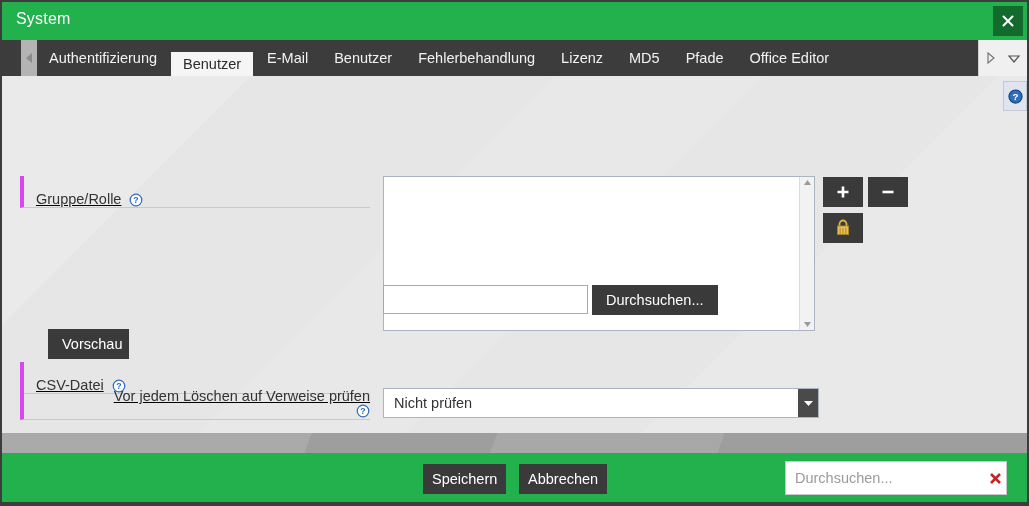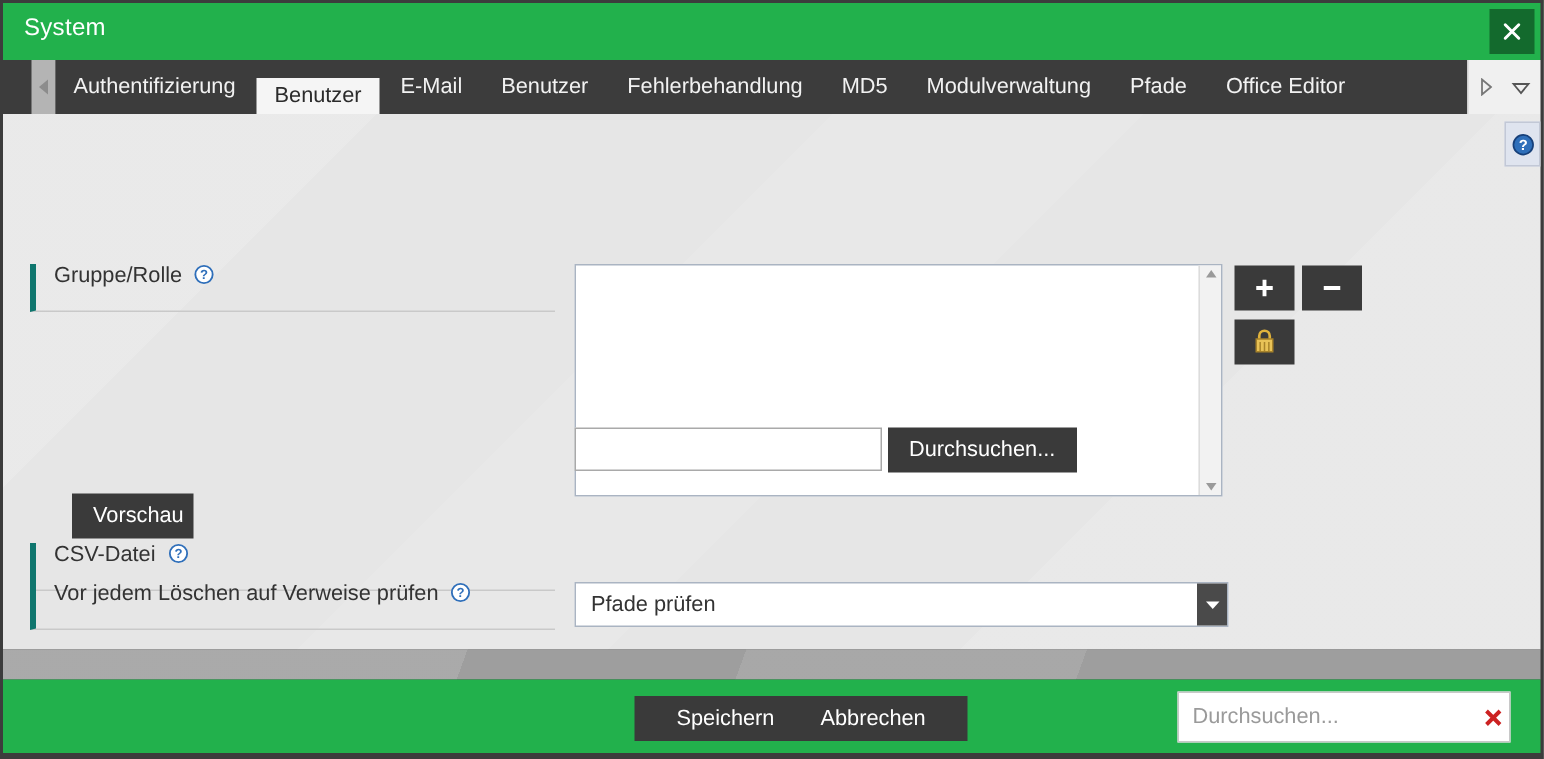--- a/index.html
+++ b/index.html
@@ -106,25 +106,26 @@
     background: #dfe4ef;
     border: 1px solid #c2c8d6;
     display: flex; align-items: center; justify-content: center;
     z-index: 5; cursor: pointer;
   }
 
   
   .field-label {
     position: absolute;
     height: 32px;
-    border-left: 4px solid #0f766e;
+    border-left: 4px solid #d946ef;
     border-bottom: 1px solid #c9c9c9;
-    display: flex; align-items: flex-start;
+    display: flex; align-items: flex-end;
     padding-left: 12px;
     z-index: 2;
+    text-decoration: underline;
   }
   .field-label .lbl {
     font-size: 14.5px; color: #333333; white-space: nowrap;
   }
   .qicon { margin-left: 8px; display: inline-flex; }
 
   
   .listbox {
     position: absolute; left: 381px; top: 100px;
     width: 432px; height: 155px;
@@ -220,21 +221,21 @@
     background: #22b14c;
   }
   .footer-btn {
     position: absolute; top: 11px;
     height: 30px;
     background: #3a3a3a;
     color: #fff;
     border: none;
     font-family: "Liberation Sans", sans-serif;
     font-size: 14.5px;
-    padding: 0 28px;
+    padding: 0 9px;
     cursor: pointer;
   }
   .searchbox {
     position: absolute; right: 20px; top: 8px;
     width: 222px; height: 34px;
     background: #ffffff;
     border: 1px solid #c8c8c8;
     display: flex; align-items: center;
   }
   .searchbox input {
@@ -286,24 +287,24 @@
       <div class="tab">
           <span>E-Mail</span>
         </div>
       <div class="tab">
           <span>Benutzer</span>
         </div>
       <div class="tab">
           <span>Fehlerbehandlung</span>
         </div>
       <div class="tab">
+          <span>Lizenz</span>
+        </div>
+      <div class="tab">
           <span>MD5</span>
-        </div>
-      <div class="tab">
-          <span>Modulverwaltung</span>
         </div>
       <div class="tab">
           <span>Pfade</span>
         </div>
       <div class="tab">
           <span>Office Editor</span>
         </div>
       <div class="tab"></div>
     </div>
     <div class="tab-nav">
@@ -382,32 +383,32 @@
           <text x="8" y="11.8" font-size="10" font-family="Liberation Sans, sans-serif" font-weight="bold" fill="#2f6fba" text-anchor="middle">?</text>
         </svg>
       </span>
     </div>
 
     <input class="txtinput" style="left: 381px; top: 209px; width: 205px; height: 29px;" value="">
     <button class="dbtn" style="left:590px; top:209px;">Durchsuchen...</button>
 
     <button class="dbtn" style="left:18px; top:253px; width:81px;margin-left:28px;">Vorschau</button>
 
-    <div class="field-label" style="left:18px; top:312px; width:350px;">
+    <div class="field-label" style="left:18px; top:312px; width:350px;flex-direction:column;">
       <span class="lbl">Vor jedem Löschen auf Verweise prüfen</span>
       <span class="qicon">
         <svg width="14" height="14" viewBox="0 0 16 16">
           <circle cx="8" cy="8" r="6.6" fill="#ffffff" stroke="#2f6fba" stroke-width="1.4"></circle>
           <text x="8" y="11.8" font-size="10" font-family="Liberation Sans, sans-serif" font-weight="bold" fill="#2f6fba" text-anchor="middle">?</text>
         </svg>
       </span>
     </div>
 
     <div class="combo" style="top:312px;">
-      <div class="combo-val">Pfade prüfen</div>
+      <div class="combo-val">Nicht prüfen</div>
       <div class="combo-arrow">
         <svg width="11" height="8" viewBox="0 0 11 8">
           <polygon points="1,2 10,2 5.5,7" fill="#ffffff"></polygon>
         </svg>
       </div>
     </div>
 
   </div>
 
   <div class="grayband"></div>

